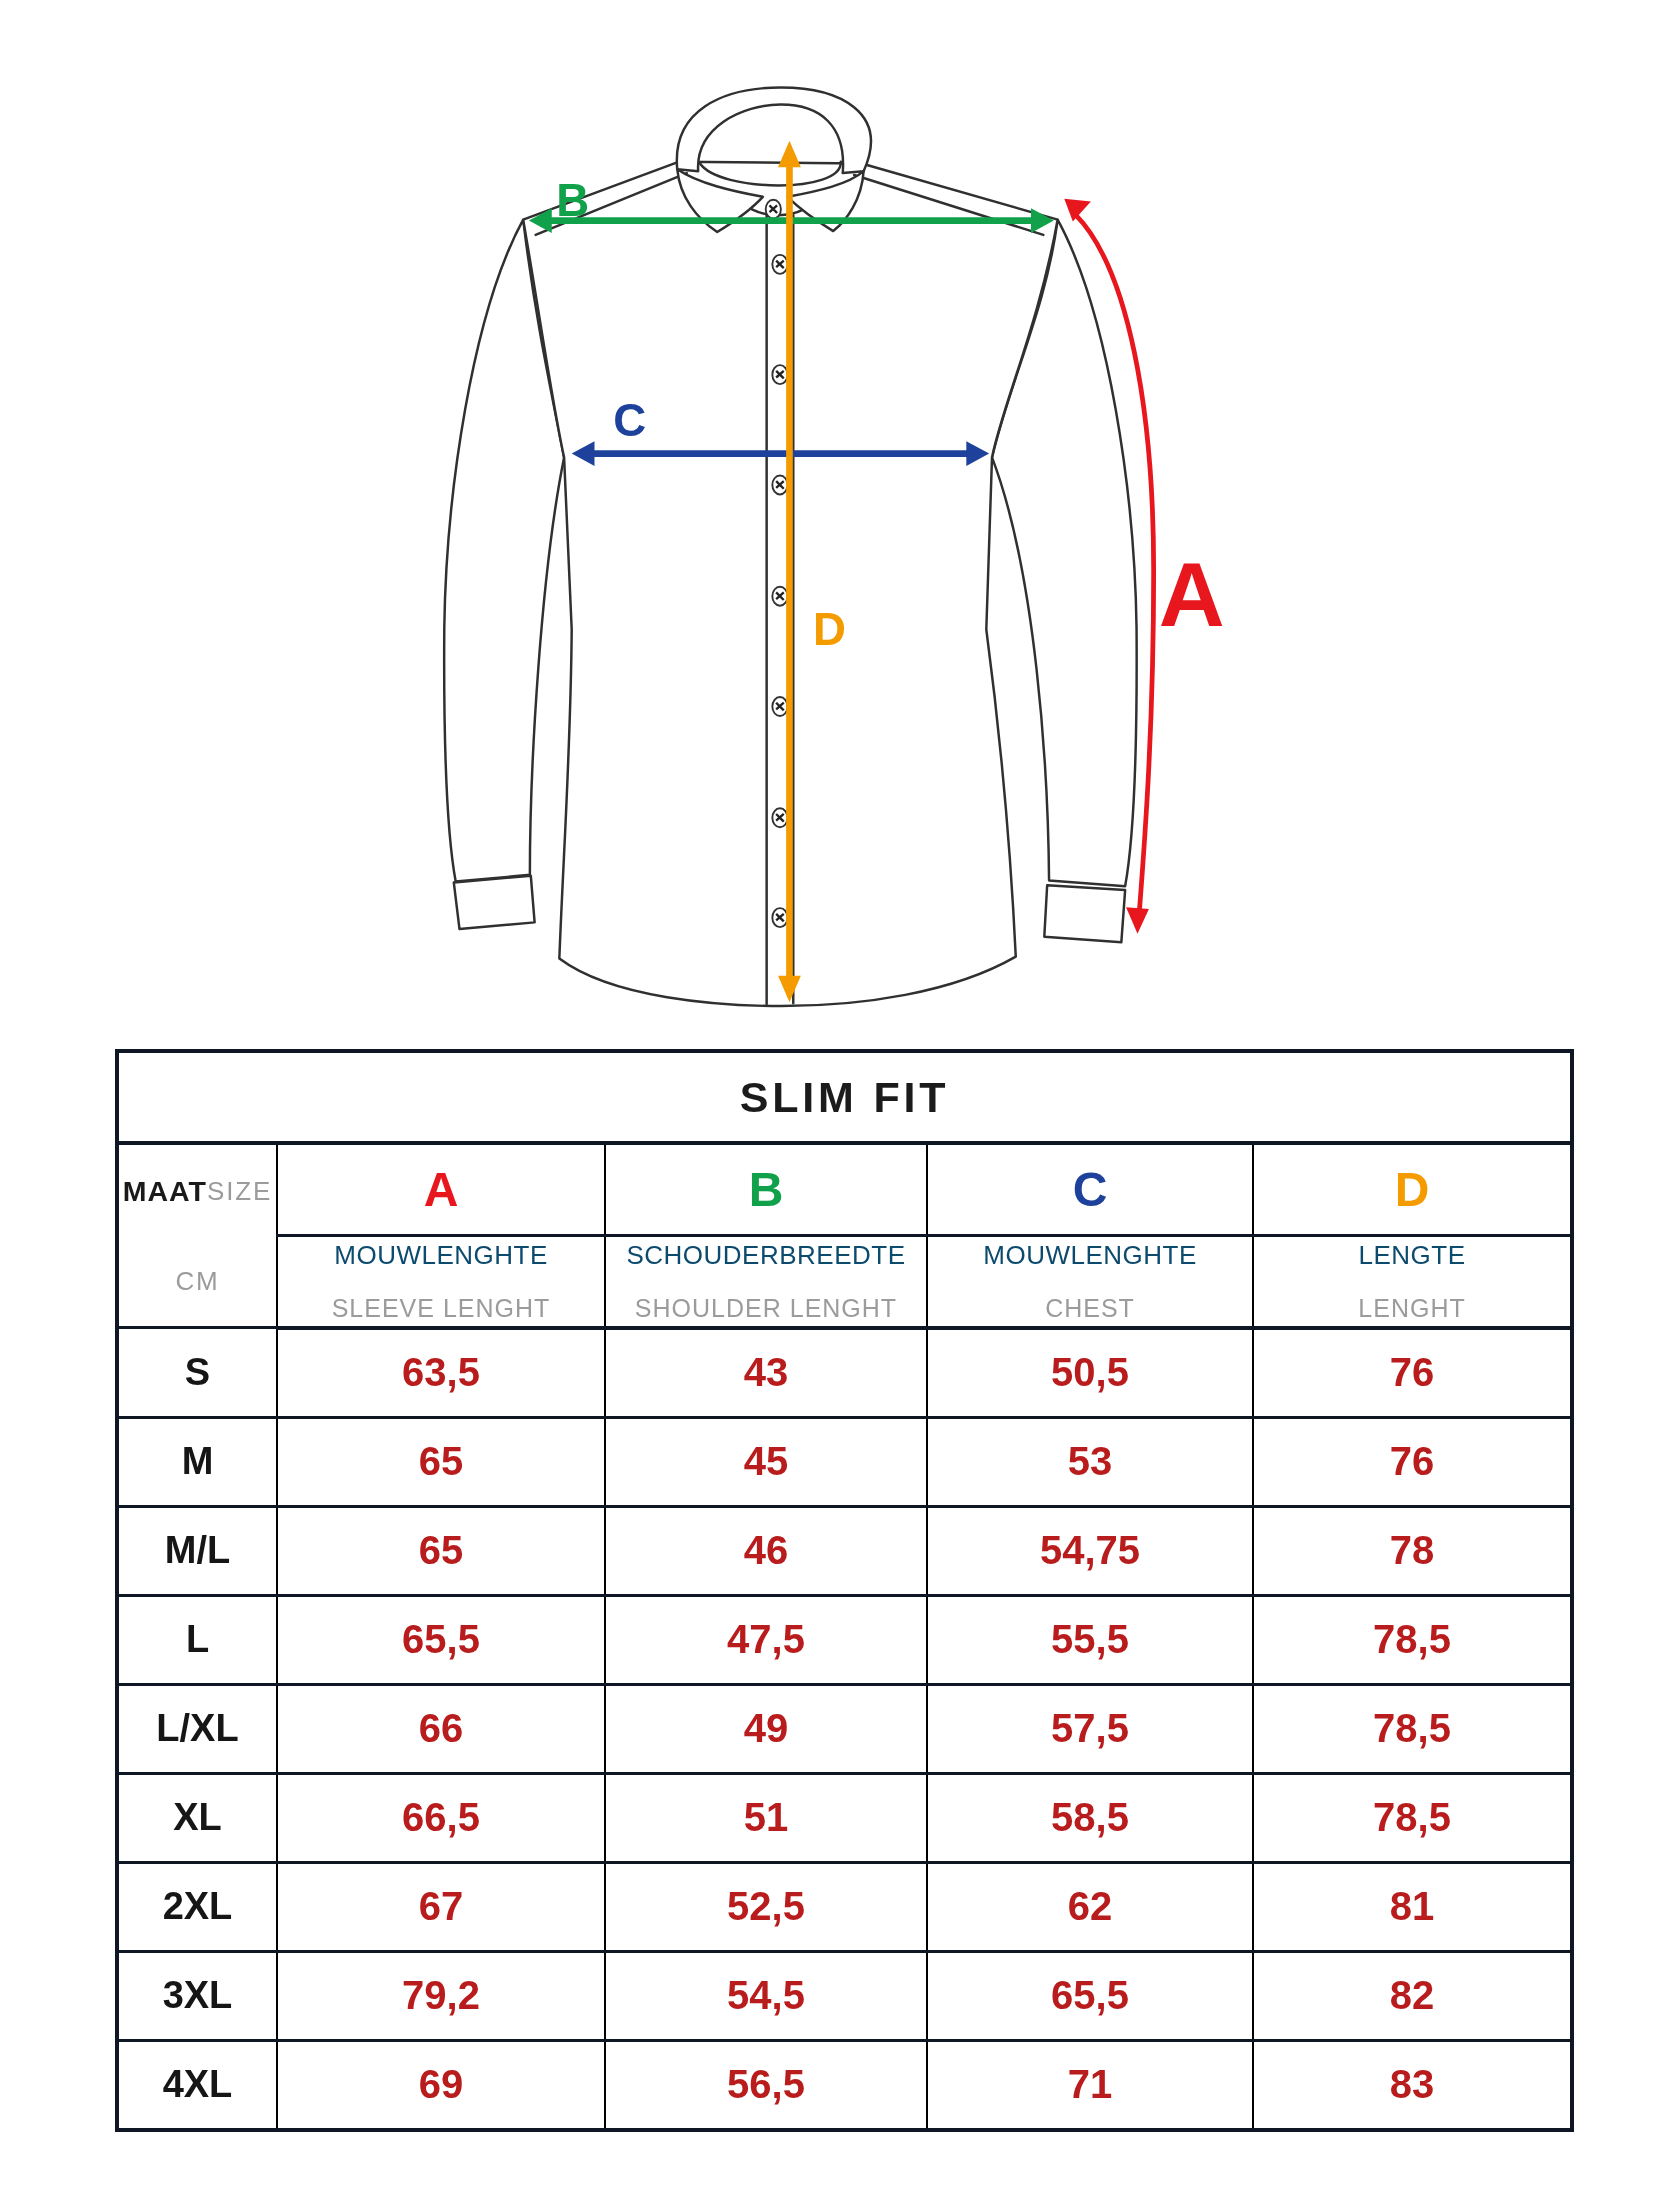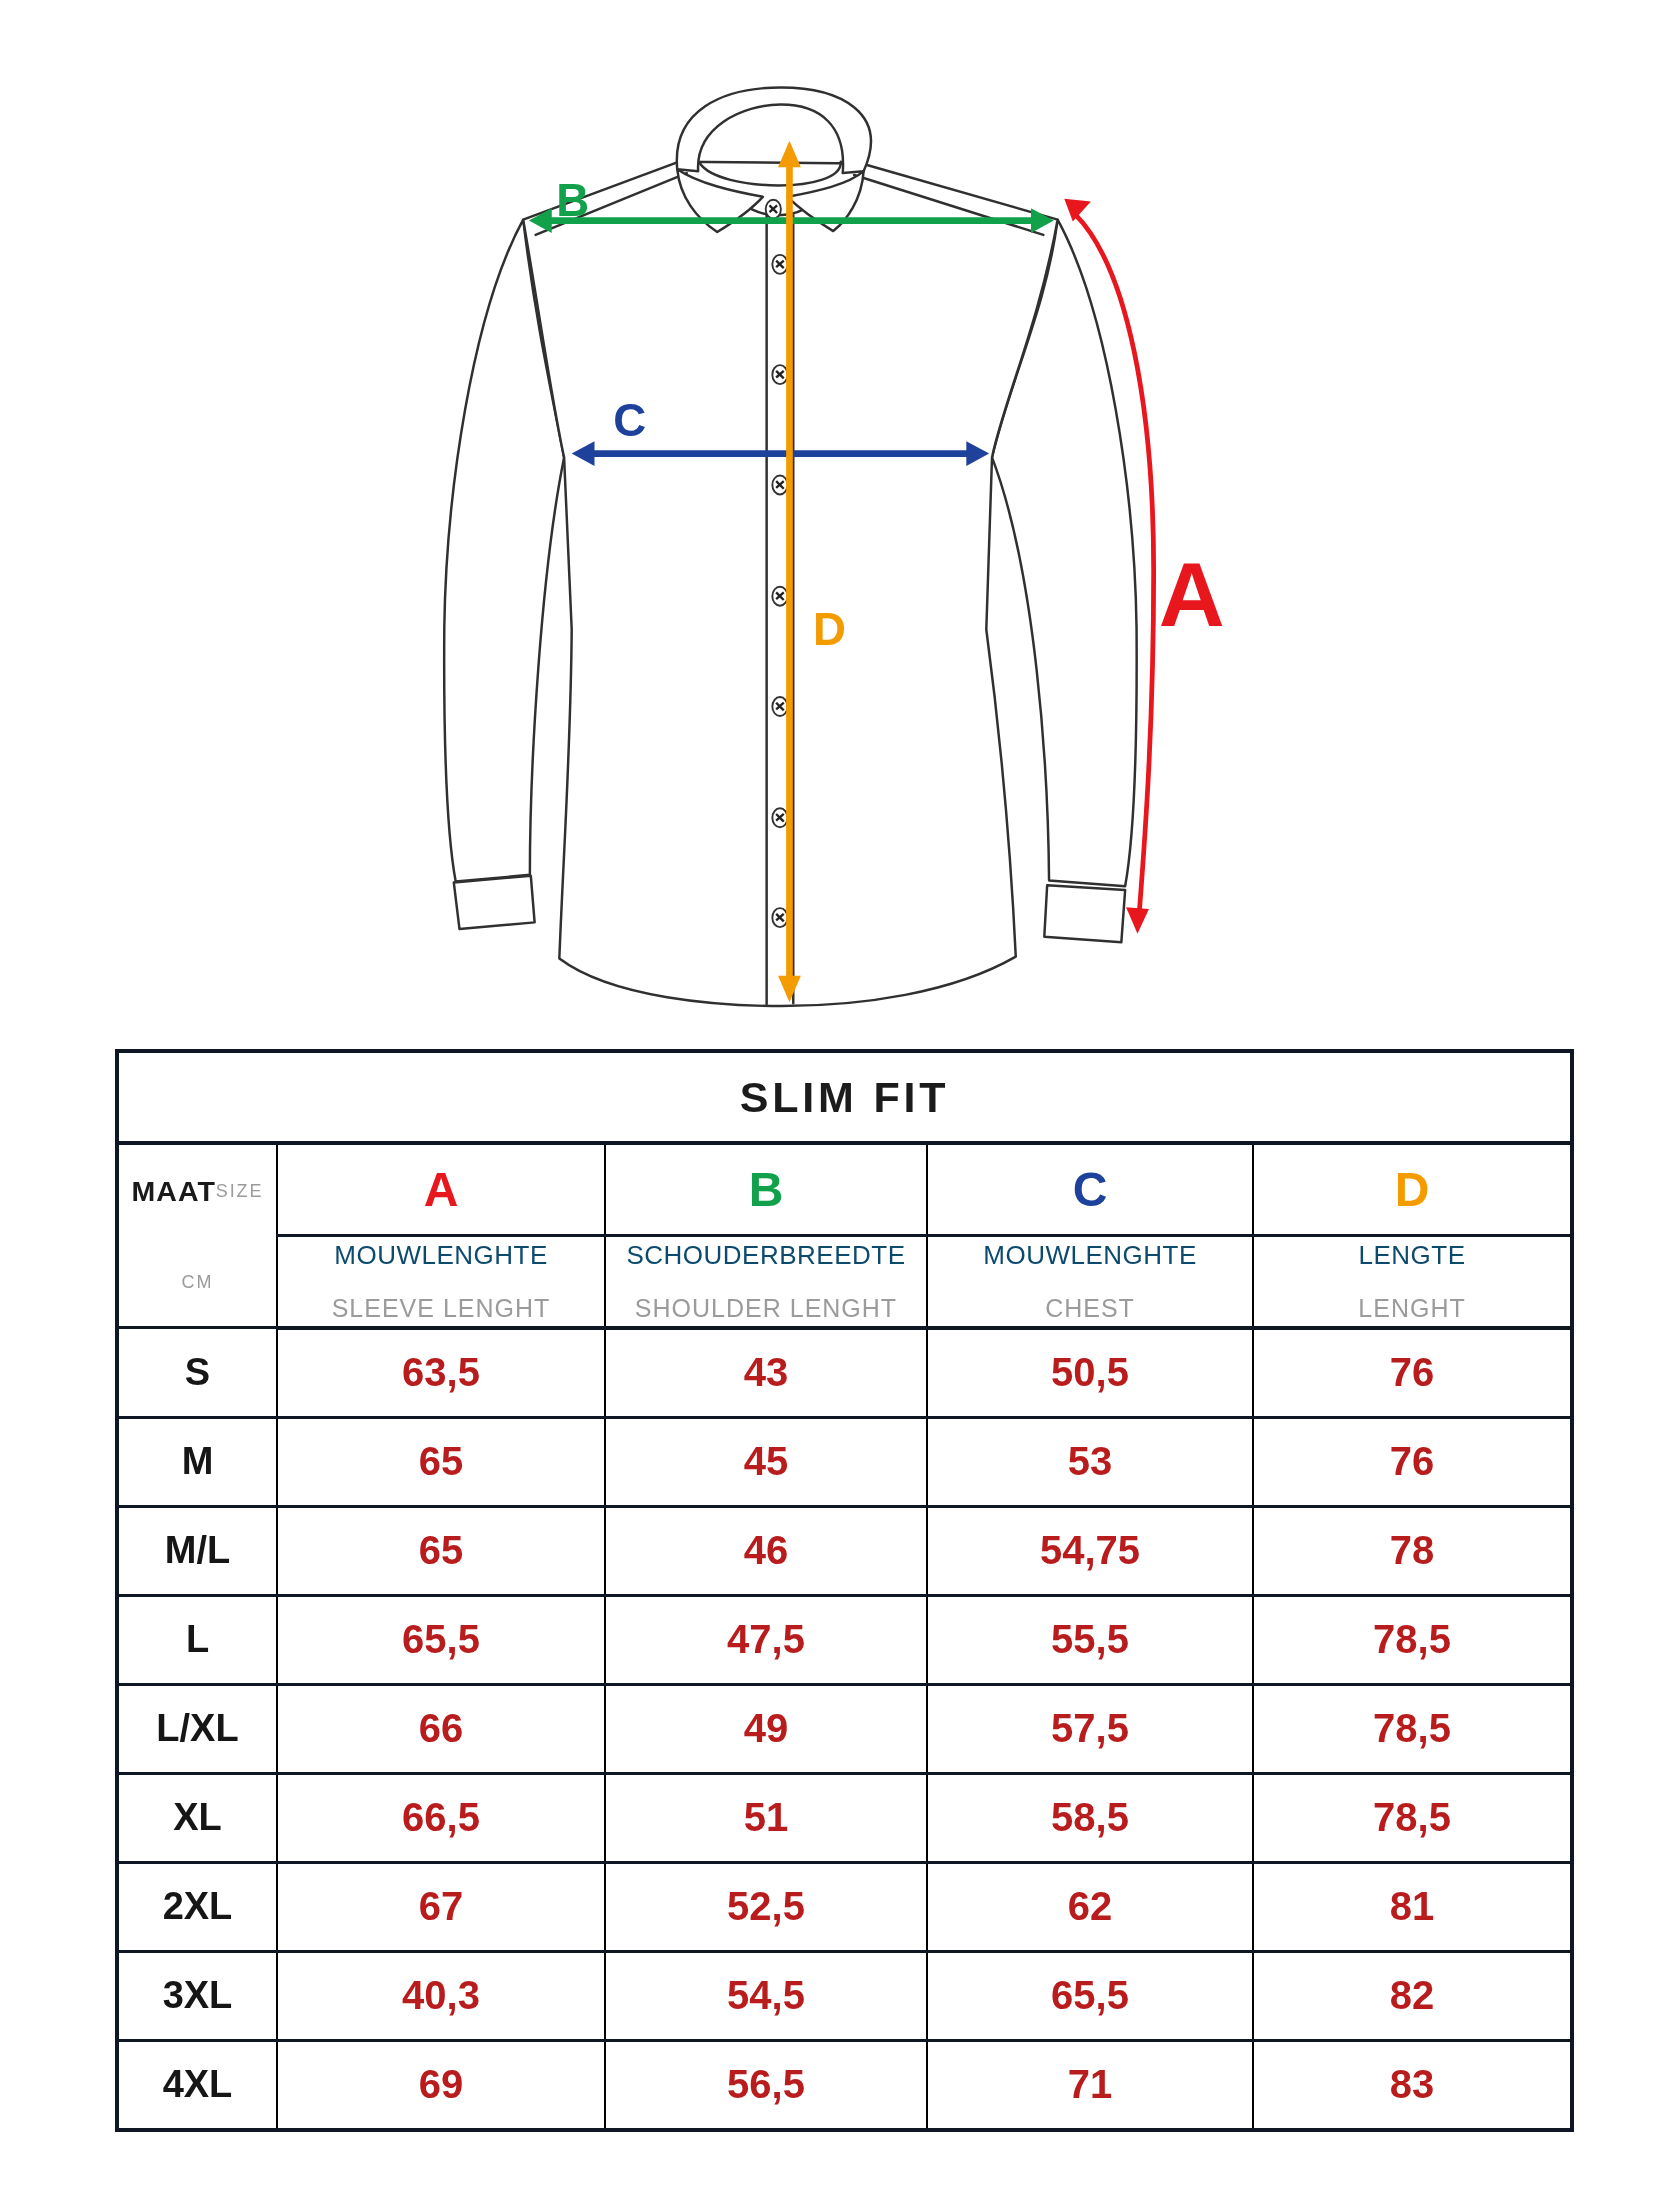--- a/index.html
+++ b/index.html
@@ -21,21 +21,21 @@
   tr.row-letters td{height:89px;border-bottom:3.8px solid #0f1724;}
   tr.row-names td{height:88px;border-bottom:4.8px solid #0f1724;}
   tr.row-data td{height:86px;border-top:3.8px solid #0f1724;}
 
   .title-text{font-size:43px;font-weight:bold;letter-spacing:3.8px;color:#1b1b1b;}
   .letter-cell{font-size:48px;font-weight:bold;}
   .rh{display:flex;flex-direction:column;height:181px;}
   .rh-top{height:93px;display:flex;flex-direction:row;align-items:center;justify-content:center;}
   .rh-bot{flex:1;display:flex;align-items:center;justify-content:center;text-align:right;}
   .maat-text{font-size:28.5px;font-weight:bold;color:#1a1a1a;letter-spacing:1px;line-height:1.15;}
-  .gray-text{font-size:18px;color:#9b9b9b;letter-spacing:1.9px;line-height:1.15;}
+  .gray-text{font-size:26px;color:#9b9b9b;letter-spacing:1.9px;line-height:1.15;}
   .nl-text{font-size:26px;font-weight:normal;color:#0c4a6e;letter-spacing:0.5px;}
   .en-text{font-size:25px;color:#9b9b9b;letter-spacing:1px;margin-top:23px;}
   .size-val{font-size:38px;font-weight:bold;color:#161616;}
   .num-val{font-size:40px;font-weight:bold;color:#b91c1c;}
 </style>
 </head>
 <body>
 
 <div class="page">
 
@@ -226,21 +226,21 @@
     </tr>
     <tr class="row-data">
       <td class="size-val">2XL</td>
       <td class="num-val">67</td>
       <td class="num-val">52,5</td>
       <td class="num-val">62</td>
       <td class="num-val">81</td>
     </tr>
     <tr class="row-data">
       <td class="size-val">3XL</td>
-      <td class="num-val">40,3</td>
+      <td class="num-val">79,2</td>
       <td class="num-val">54,5</td>
       <td class="num-val">65,5</td>
       <td class="num-val">82</td>
     </tr>
     <tr class="row-data">
       <td class="size-val">4XL</td>
       <td class="num-val">69</td>
       <td class="num-val">56,5</td>
       <td class="num-val">71</td>
       <td class="num-val">83</td>

